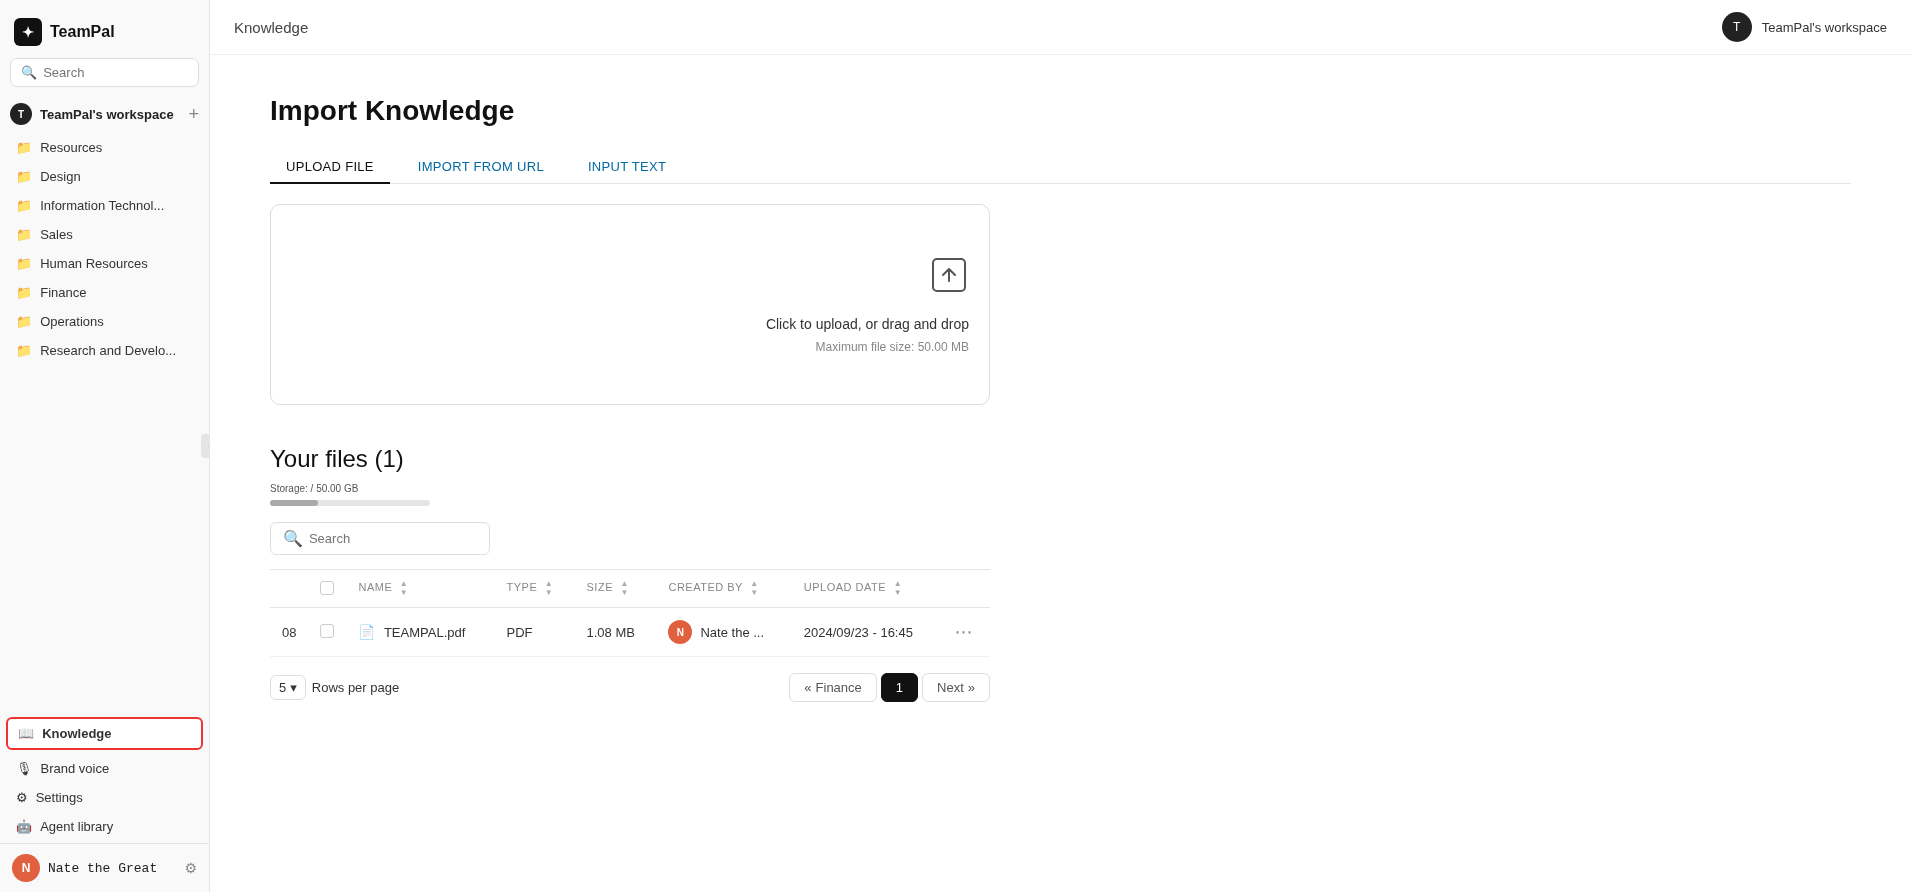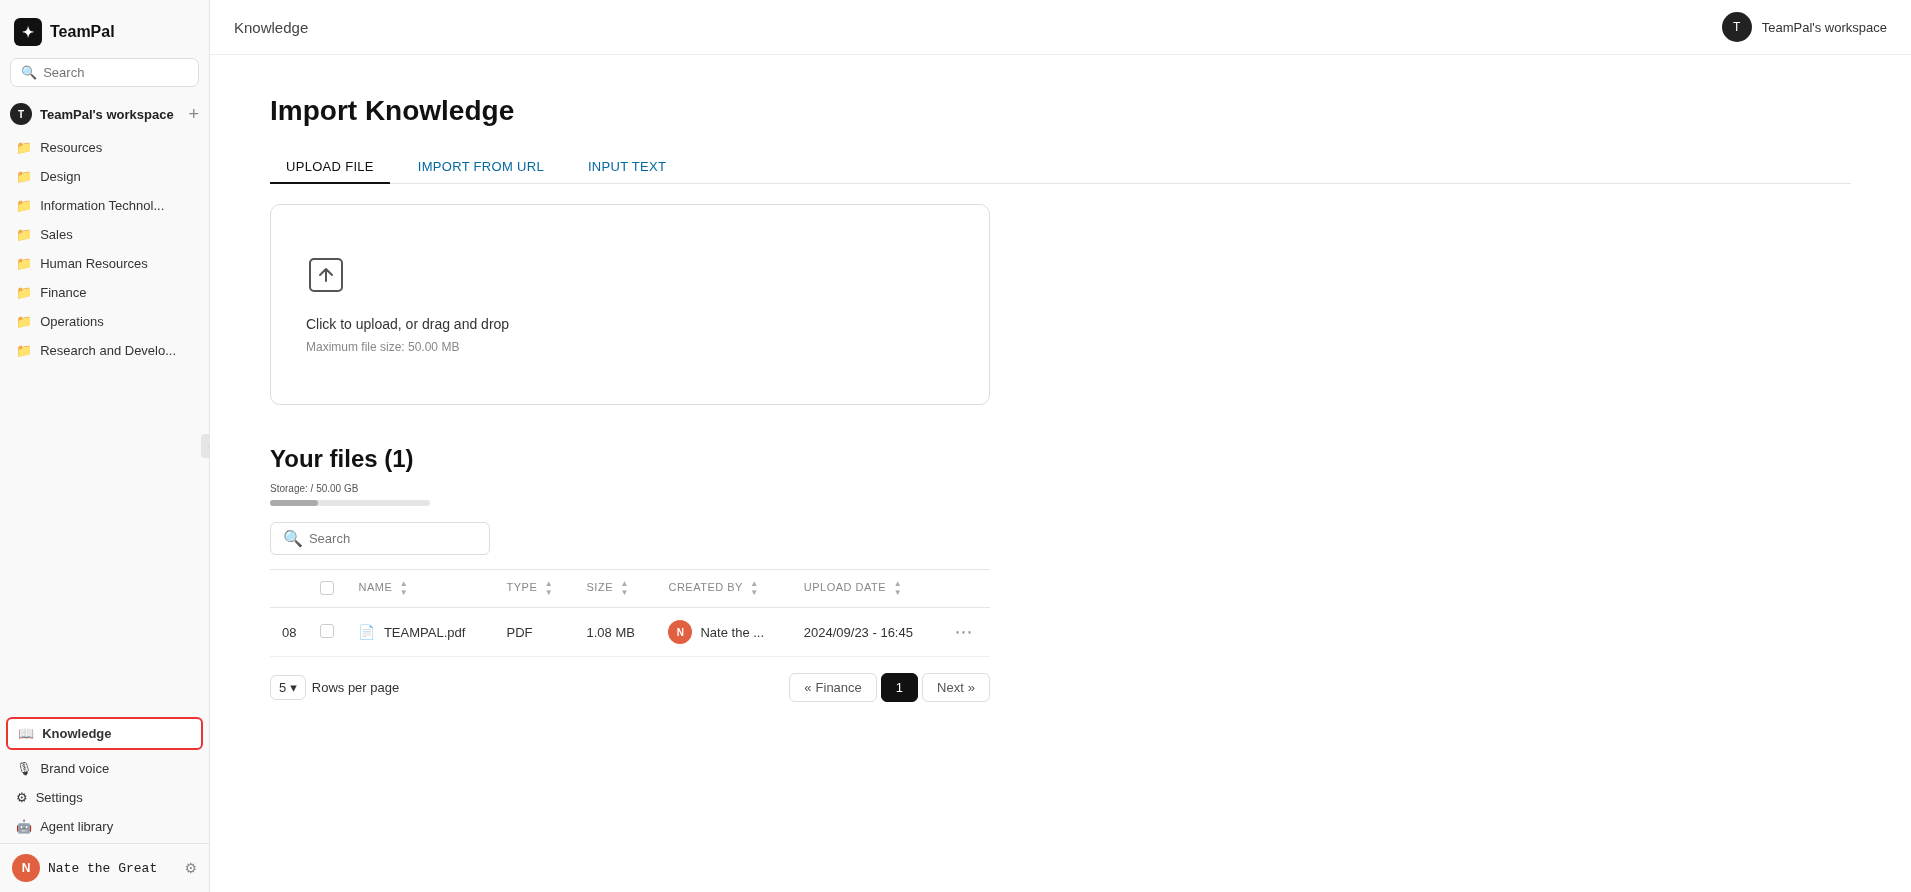--- a/index.html
+++ b/index.html
@@ -259,22 +259,22 @@
 
     .tab.active {
       color: #111;
       border-bottom: 2px solid #111;
     }
 
     
     .upload-area {
       border: 1px solid #ddd;
       border-radius: 10px;
-      padding: 50px 35px;
-      text-align: left;
+      padding: 50px 20px;
+      text-align: right;
       max-width: 720px;
       margin-bottom: 40px;
       background: #fff;
       cursor: pointer;
     }
 
     .upload-icon {
       font-size: 36px;
       color: #555;
       margin-bottom: 12px;
@@ -295,21 +295,21 @@
     }
 
     .upload-maxsize {
       font-size: 12px;
       color: #888;
     }
 
     
     .section-title {
       font-size: 24px;
-      font-weight: 700;
+      font-weight: 400;
       color: #111;
       margin-bottom: 10px;
     }
 
     .storage-label {
       font-size: 10px;
       color: #555;
       margin-bottom: 6px;
     }
 

